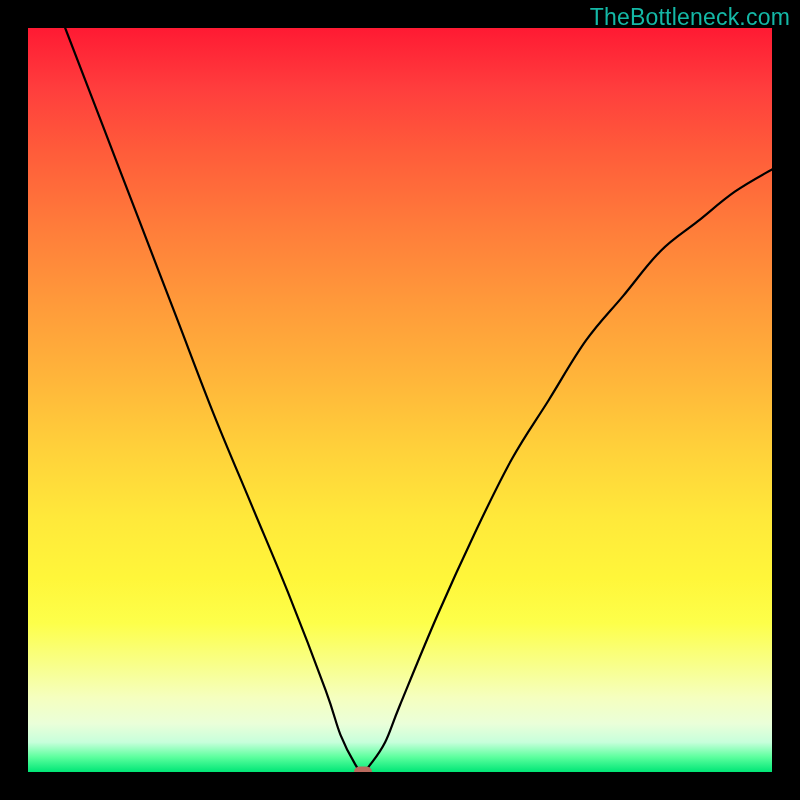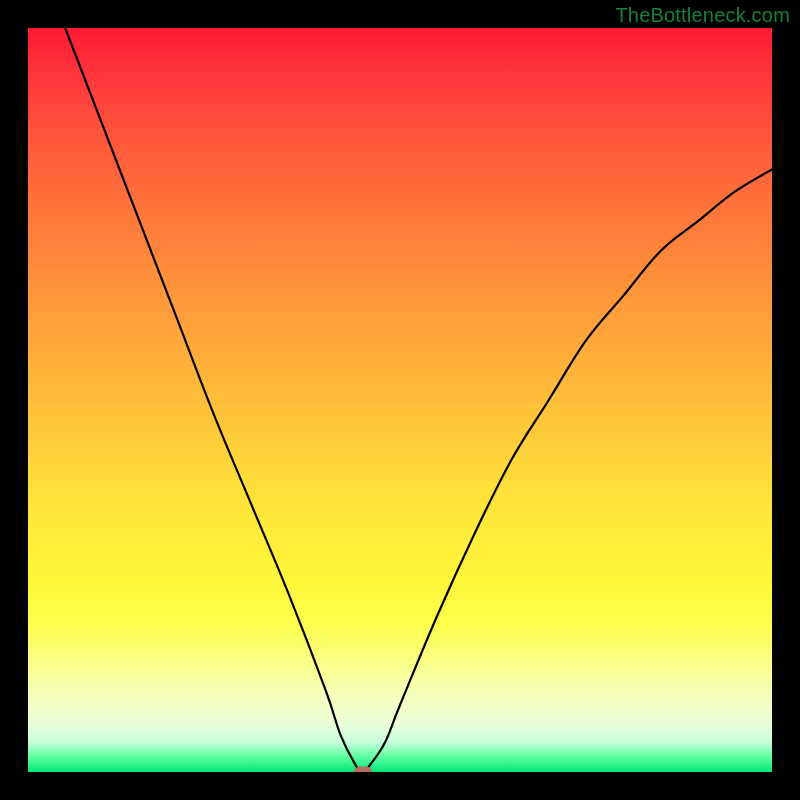--- a/index.html
+++ b/index.html
@@ -64,22 +64,22 @@
     position: absolute;
     width: 18px;
     height: 11px;
     border-radius: 6px;
     transform: translate(-50%, -50%);
   }
   .watermark {
     position: absolute;
     top: 4px;
     right: 10px;
-    font-size: 20px;
-    color: #15803d;
+    font-size: 23px;
+    color: #14b8a6;
     font-weight: 500;
     letter-spacing: 0.2px;
   }
 </style>
 </head>
 <body>
 
 <div class="frame">
   <div class="plot-area">
     <div class="gradient-bg"></div>

